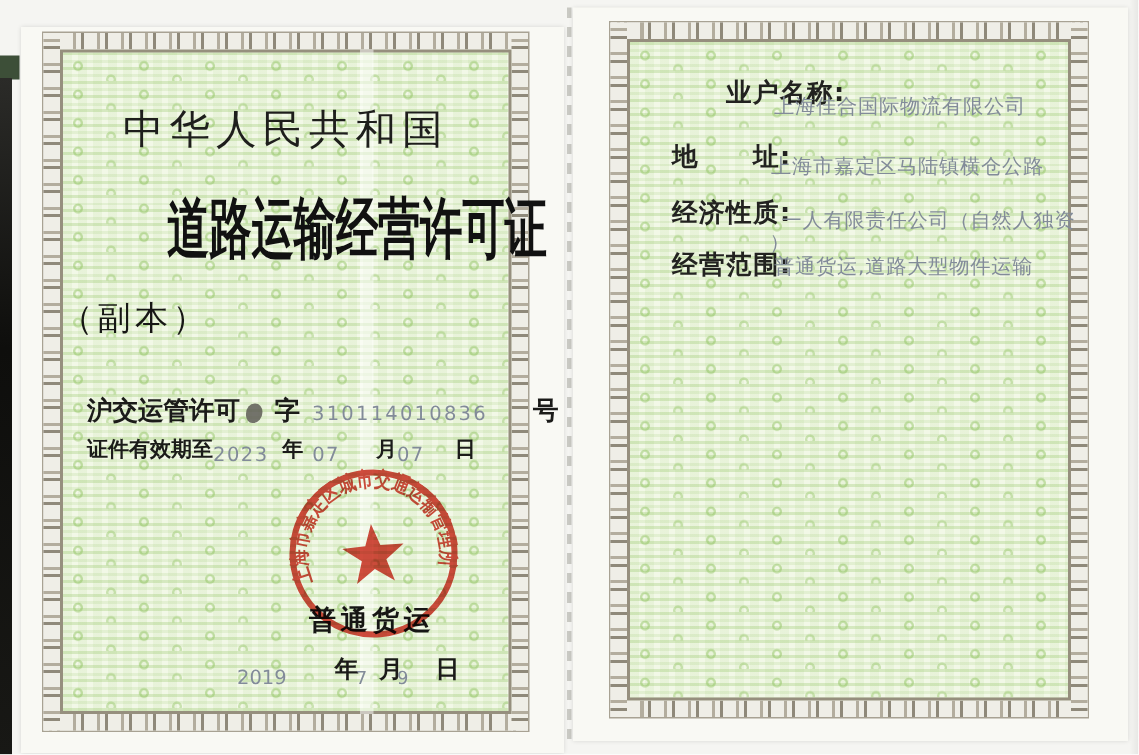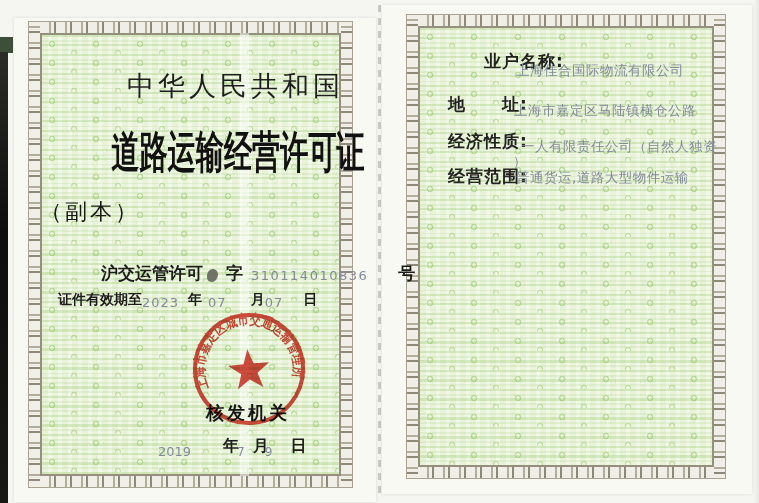--- a/index.html
+++ b/index.html
@@ -36,29 +36,29 @@
       radial-gradient(circle 4px at 10px 9px, rgba(255,255,255,0) 1.5px, rgba(146,196,100,.50) 2px 3px, rgba(255,255,255,0) 3.6px),
       radial-gradient(circle 4px at 32px 18px, rgba(255,255,255,0) 1.5px, rgba(146,196,100,.42) 2px 3px, rgba(255,255,255,0) 3.6px),
       repeating-linear-gradient(180deg, rgba(146,196,100,.30) 0 2px, rgba(255,255,255,0) 2px 5px, rgba(146,196,100,.16) 5px 7px, rgba(255,255,255,0) 7px 9.5px),
       repeating-linear-gradient(90deg, rgba(146,196,100,.10) 0 6px, rgba(255,255,255,0) 6px 10px);
     background-size:44px 19px,44px 19px,auto,auto;
   }
   .fold{left:240px;top:33px;width:9px;height:443px;background:rgba(255,255,255,.5);}
   
   .serif{font-family:"Liberation Serif","DejaVu Serif",serif;}
   .nw{white-space:nowrap;}
-  .country{left:40px;top:68px;width:301px;text-align:center;font-size:27px;letter-spacing:4px;color:#1e1e1c;padding-left:45px;}
+  .country{left:40px;top:68px;width:301px;text-align:center;font-size:27px;letter-spacing:4px;color:#1e1e1c;}
   .bigtitle{left:40px;top:123px;width:301px;text-align:center;color:#111;}
   .bigtitle span{display:inline-block;font-size:44px;font-weight:900;transform:scaleX(.64);transform-origin:center;letter-spacing:0;}
   .copy{left:40px;top:197px;width:301px;font-size:22px;letter-spacing:3px;color:#161614;}
   .row{display:flex;align-items:baseline;}
   .b17{font-size:17px;font-weight:800;color:#1b1b19;}
   .b14{font-size:14px;font-weight:800;color:#1b1b19;}
   .typed{color:#828b99;}
-  .lic{left:58px;top:262px;margin-left:43px;}
+  .lic{left:58px;top:262px;}
   .lic .num{font-size:13px;letter-spacing:1.5px;position:relative;top:1px;}
   .smudge{display:inline-block;width:11px;height:13px;background:#5d5c55;border-radius:55% 45% 60% 40%;opacity:.85;position:relative;top:3px;}
   .valid{left:58px;top:291px;}
   .valid .num{font-size:13px;position:relative;top:3px;letter-spacing:1px;}
   .issuer{left:206px;top:401px;font-size:18px;font-weight:700;letter-spacing:3px;color:#161614;z-index:3;}
   .idate{left:158px;top:436px;z-index:3;}
   .idate .u{font-size:16px;font-weight:700;color:#1b1b19;}
   .idate .num{font-size:12px;position:relative;top:5px;}
   .stamp{left:186px;top:306px;width:126px;height:126px;z-index:6;opacity:.88;transform:rotate(-5deg);mix-blend-mode:multiply;}
   
@@ -99,21 +99,21 @@
   <div class="abs row valid nw z3">
     <span class="b14">证件有效期至</span>
     <span class="typed num">2023</span>
     <span class="b14" style="margin-left:9px;">年</span>
     <span class="typed num" style="margin-left:6px;">07</span>
     <span class="b14" style="margin-left:24px;">月</span>
     <span class="typed num">07</span>
     <span class="b14" style="margin-left:20px;">日</span>
   </div>
 
-  <div class="abs issuer nw">核发机关</div>
+  <div class="abs issuer nw">普通货运</div>
 
   <div class="abs row idate nw">
     <span class="typed num" style="font-size:13px;">2019</span>
     <span class="u" style="margin-left:32px;">年</span>
     <span class="typed num" style="margin-left:-2px;">7</span>
     <span class="u" style="margin-left:8px;">月</span>
     <span class="typed num" style="margin-left:-4px;">9</span>
     <span class="u" style="margin-left:18px;">日</span>
   </div>
 

